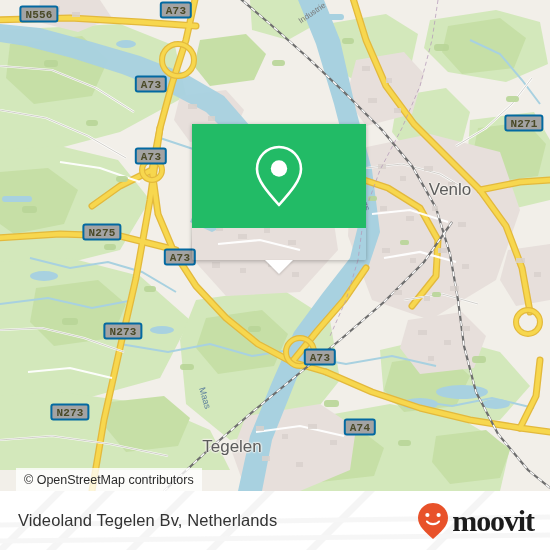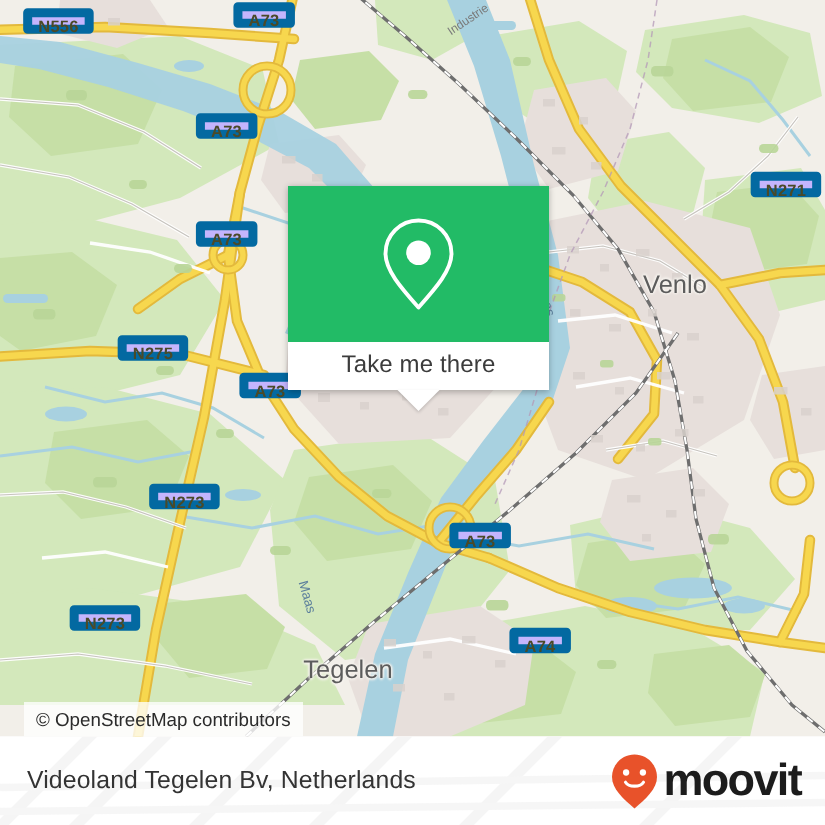--- a/index.html
+++ b/index.html
@@ -13,32 +13,32 @@
 
   
   .map-area {
     position:absolute; left:0; top:0; width:550px; height:491px;
     overflow:hidden; background:#f2efe9;
   }
   .map-svg { position:absolute; left:0; top:0; width:550px; height:491px; display:block; }
 
   .shield {
     position:absolute;
-    background:#c4b5fd;
-    border:6px solid #0369a1;
+    background:#a3a3a3;
+    border:2px solid #0369a1;
     border-radius:3px;
     color:#4a4a28;
     font-size:11px;
     font-weight:bold;
     letter-spacing:.2px;
     padding:0 4px;
     height:17px;
     line-height:14px;
     text-align:center;
-    font-family:Liberation Sans, sans-serif;
+    font-family:Liberation Mono, monospace;
     white-space:nowrap;
     transform:translate(-50%,-50%);
   }
   .place-label {
     position:absolute;
     color:#5c5c5c;
     font-size:17px;
     font-family:"Liberation Sans", sans-serif;
     white-space:nowrap;
     transform:translate(-50%,-50%);
@@ -130,21 +130,21 @@
     letter-spacing:.1px;
     z-index:2;
   }
   .brand { position:relative; display:flex; align-items:center; gap:2px; z-index:2; }
   .brand-word {
     color:#1c1c1c;
     font-size:30px;
     font-weight:bold;
     letter-spacing:-1.1px;
     line-height:1;
-    font-family:Liberation Sans, sans-serif;
+    font-family:Liberation Serif, serif;
   }
 </style>
 </head>
 <body>
 
 <div id="page">
 
   <div class="map-area">
 
     <svg class="map-svg" viewBox="0 0 550 491" preserveAspectRatio="none">
@@ -420,23 +420,20 @@
 
     <div class="area-label" style="left:312px; top:13px; transform:translate(-50%,-50%) rotate(-34deg);">Industrie</div>
 
     <div class="popup">
       <div class="popup-head">
         <svg width="52" height="64" viewBox="0 0 52 64">
           <path d="M26,3 C13.8,3 4,12.8 4,25 C4,36 14,47.5 26,61 C38,47.5 48,36 48,25 C48,12.8 38.2,3 26,3 Z" fill="none" stroke="#ffffff" stroke-width="2.6" stroke-linejoin="round"></path>
           <circle cx="26" cy="24.5" r="8.2" fill="#ffffff"></circle>
         </svg>
       </div>
-      <div class="popup-foot">
-        <span>Take me there</span>
-      </div>
       <div class="popup-tail"></div>
     </div>
 
     <div class="attribution">
       <span>© OpenStreetMap contributors</span>
     </div>
   </div>
 
   <div class="footer">
 

